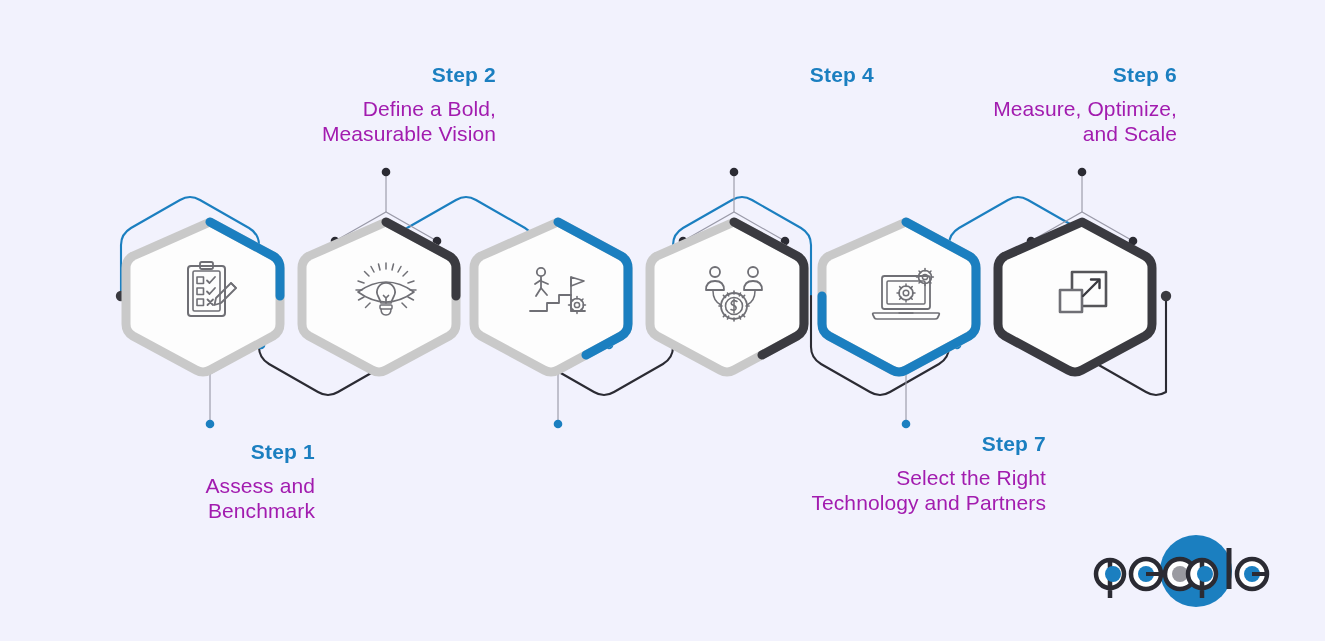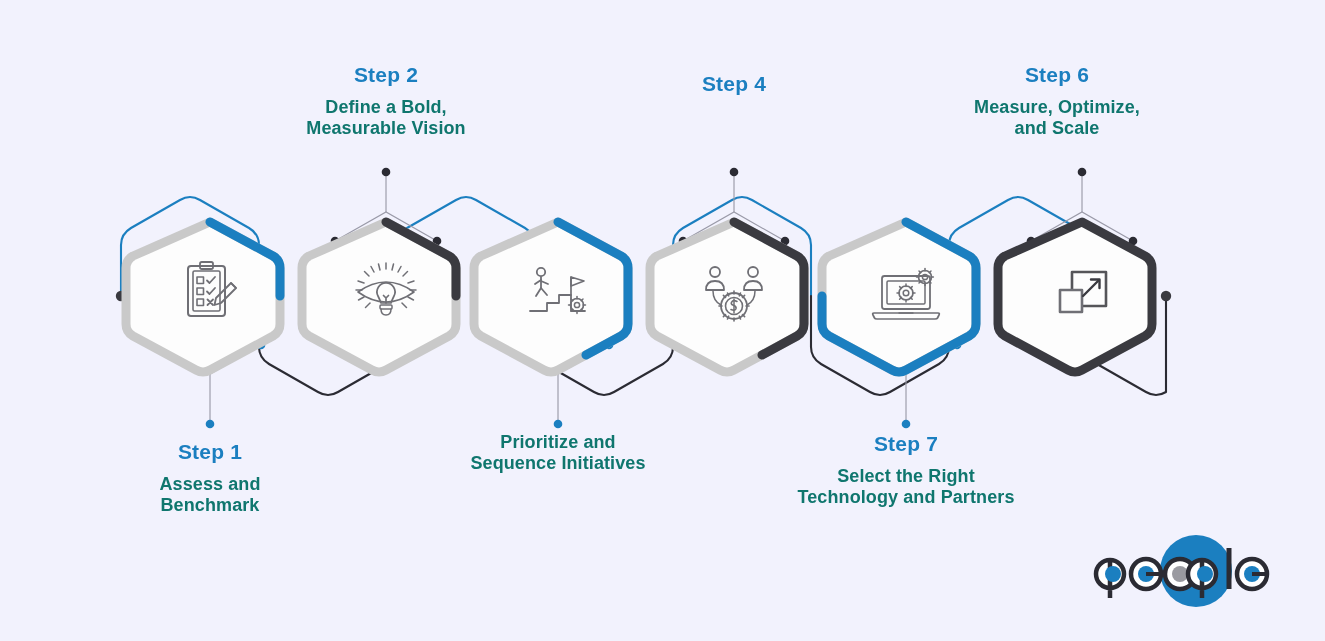--- a/index.html
+++ b/index.html
@@ -18,34 +18,34 @@
     position: absolute;
     left: 0; top: 0;
     width: 1325px;
     height: 641px;
   }
   #stage svg {
     display: block;
   }
   .step-label {
     position: absolute;
-    text-align: center;
+    text-align: right;
     line-height: 1.18;
   }
   .step-title {
     color: #1b7fc0;
     font-size: 21px;
     font-weight: bold;
     letter-spacing: 0.2px;
     margin-bottom: 9px;
   }
   .step-desc {
-    color: #0f766e;
-    font-size: 18px;
-    font-weight: bold;
+    color: #a21caf;
+    font-size: 21px;
+    font-weight: normal;
     letter-spacing: 0.1px;
     white-space: pre-line;
   }
 </style>
 </head>
 <body>
 
 <div id="stage">
 <svg width="1325" height="641" viewBox="0 0 1325 641" xmlns="http://www.w3.org/2000/svg">
   <defs>
@@ -305,25 +305,23 @@
 Benchmark</div>
 </div>
 
 <div class="step-label" style="left:276px; top:63px; width:220px;">
   <div class="step-title">Step 2</div>
   <div class="step-desc">Define a Bold,
 Measurable Vision</div>
 </div>
 
 <div class="step-label" style="left:443px; top:432px; width:230px;">
-  <div class="step-desc">Prioritize and
-Sequence Initiatives</div>
-</div>
-
-<div class="step-label" style="left:594px; top:72px; width:280px;">
+</div>
+
+<div class="step-label" style="left:594px; top:63px; width:280px;">
   <div class="step-title">Step 4</div>
 </div>
 
 <div class="step-label" style="left:766px; top:432px; width:280px;">
   <div class="step-title">Step 7</div>
   <div class="step-desc">Select the Right
 Technology and Partners</div>
 </div>
 
 <div class="step-label" style="left:937px; top:63px; width:240px;">

